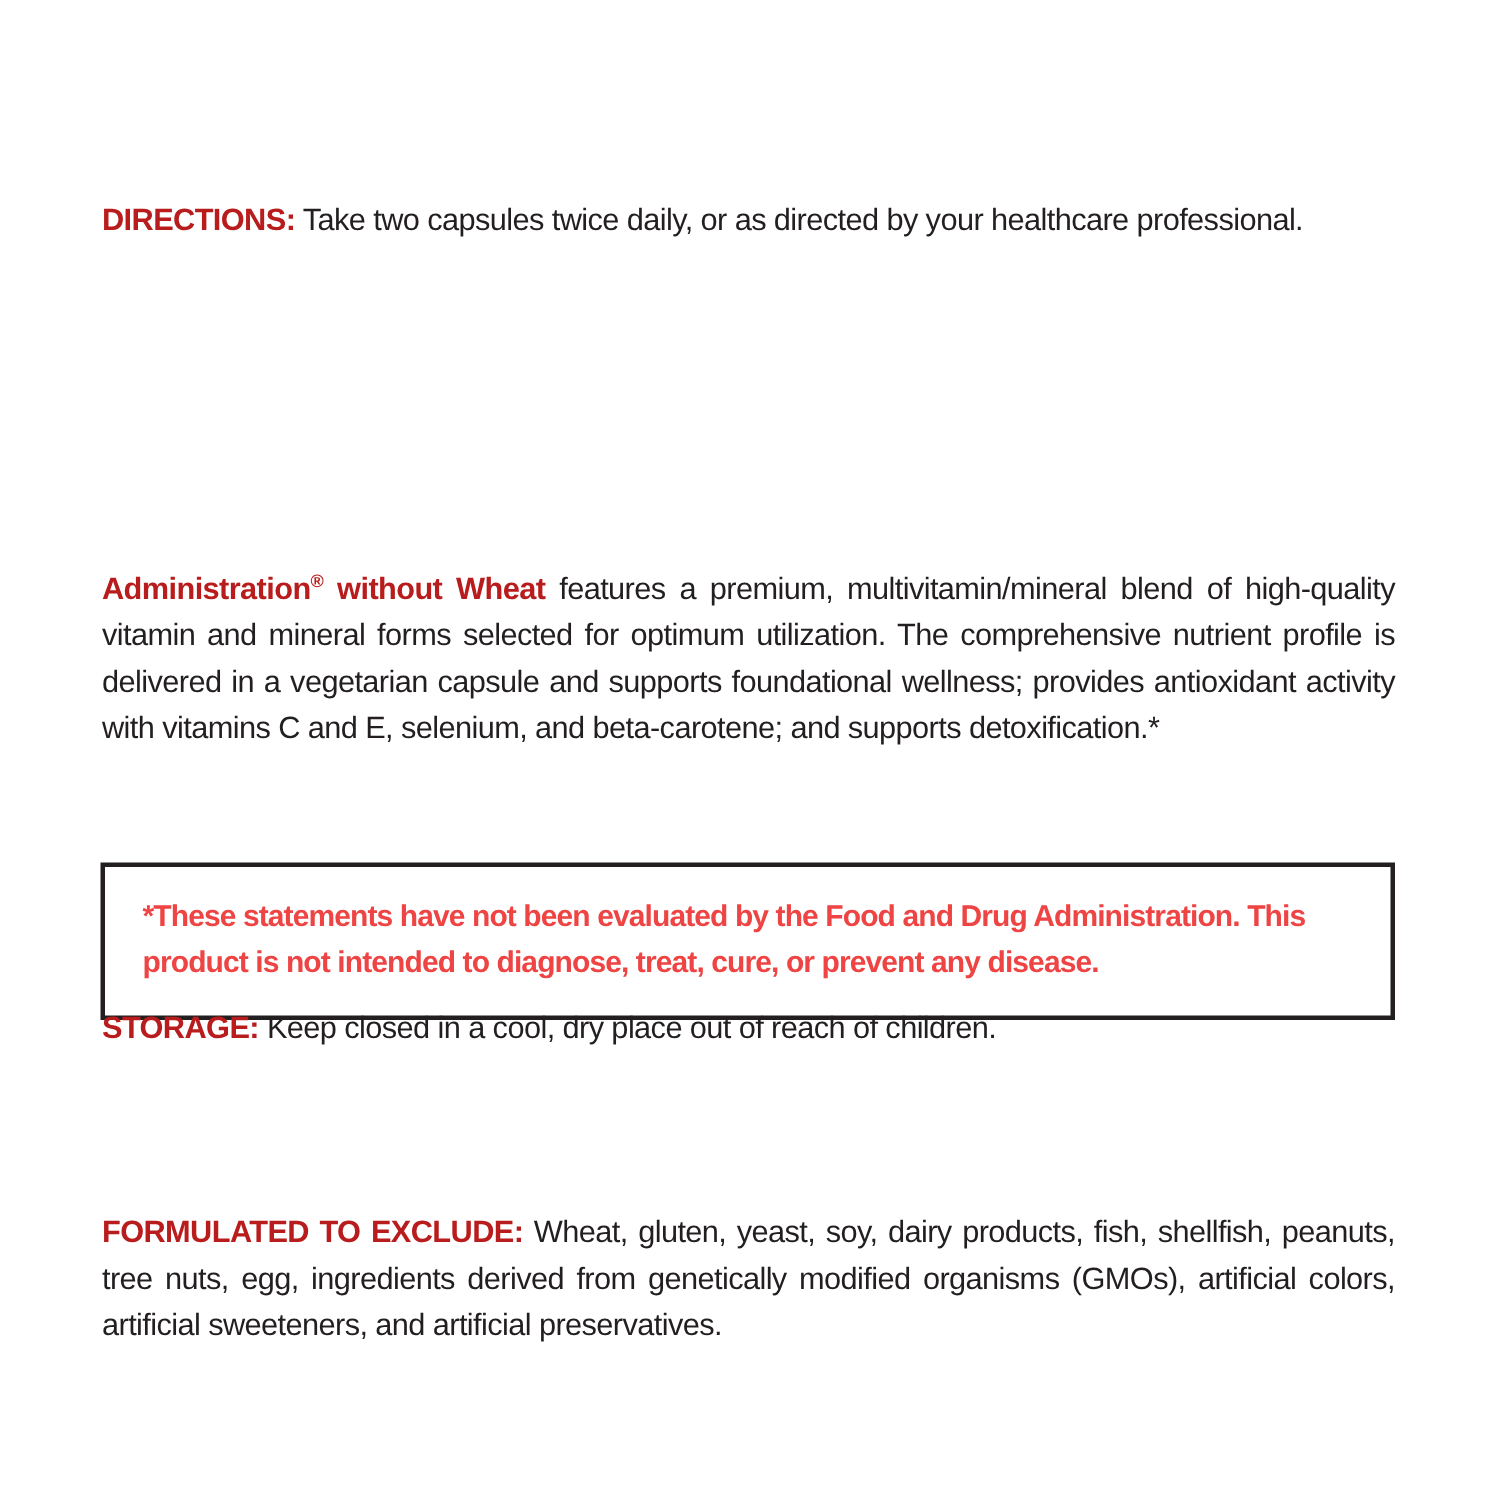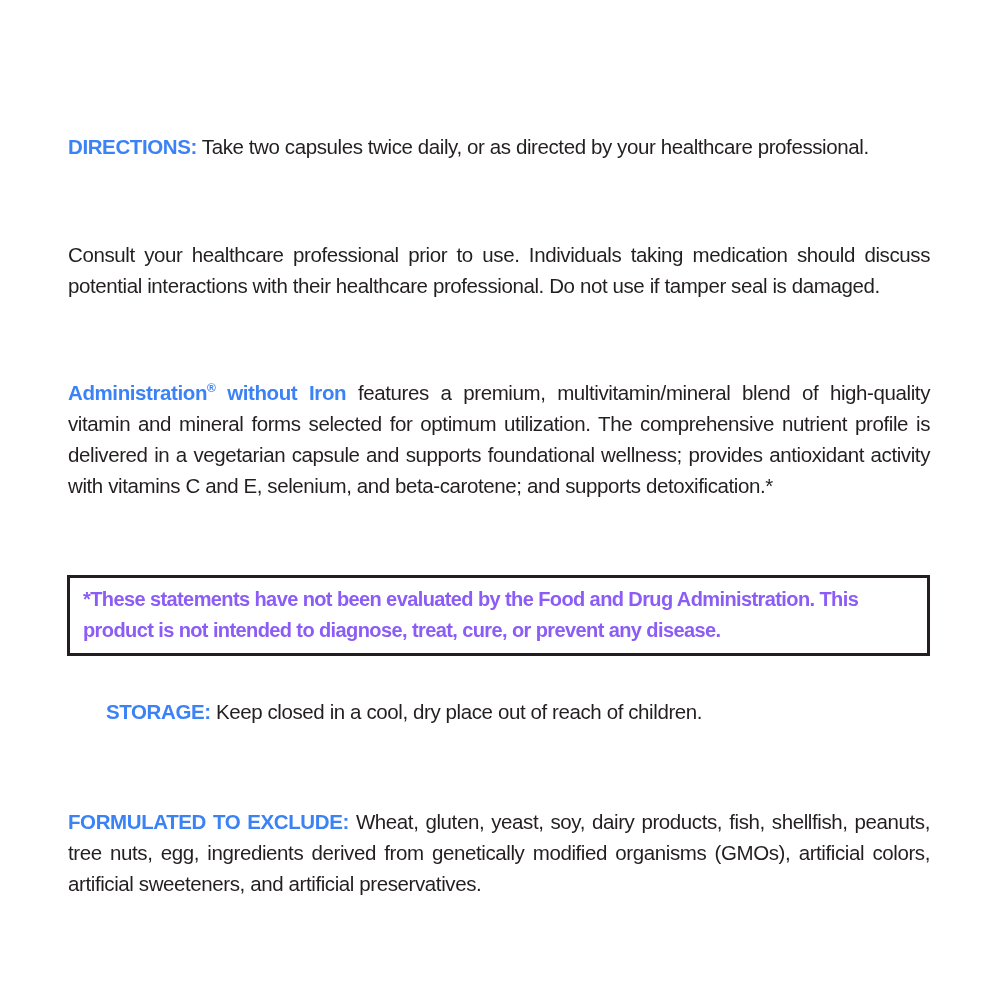--- a/index.html
+++ b/index.html
@@ -21,68 +21,65 @@
     left: 68px;
     right: 70px;
     margin: 0;
     font-size: 20.5px;
     line-height: 31px;
     letter-spacing: -0.4px;
     text-align: justify;
     color: #231f20;
   }
   .accent {
-    color: #3b82f6;
+    color: #b91c1c;
     font-weight: bold;
   }
   sup.regmark {
     font-size: 12px;
     line-height: 0;
     vertical-align: super;
   }
   #directions   { top: 131px; }
   #consult      { top: 239px; }
   #description  { top: 377px; }
-  #storage      { top: 696px; margin-left: 38px; }
+  #storage      { top: 670px; }
   #formulated   { top: 806px; }
   .fda-box {
     position: absolute;
     left: 67px;
     right: 70px;
     top: 575px;
     border: 3px solid #231f20;
     box-sizing: border-box;
     padding: 6px 13px 7px 13px;
   }
   .fda-box p {
-    margin: 0;
+    margin: 12px;
     font-size: 20px;
     line-height: 31px;
     letter-spacing: -0.6px;
     font-weight: bold;
-    color: #8b5cf6;
+    color: #ef4444;
     text-align: left;
   }
 </style>
 </head>
 <body>
 
 <div class="page">
 
   <p class="para" id="directions">
     <span class="accent">DIRECTIONS:</span>
     <span>Take two capsules twice daily, or as directed by your healthcare professional.</span>
   </p>
 
-  <p class="para" id="consult">
-    <span>Consult your healthcare professional prior to use. Individuals taking medication should discuss potential interactions with their healthcare professional. Do not use if tamper seal is damaged.</span>
-  </p>
 
   <p class="para" id="description">
-    <span class="accent">Administration</span><sup class="accent regmark">®</sup><span class="accent"> without Iron</span>
+    <span class="accent">Administration</span><sup class="accent regmark">®</sup><span class="accent"> without Wheat</span>
     <span>features a premium, multivitamin/mineral blend of high-quality vitamin and mineral forms selected for optimum utilization. The comprehensive nutrient profile is delivered in a vegetarian capsule and supports foundational wellness; provides antioxidant activity with vitamins C and E, selenium, and beta-carotene; and supports detoxification.*</span>
   </p>
 
   <div class="fda-box">
     <p>*These statements have not been evaluated by the Food and Drug Administration. This product is not intended to diagnose, treat, cure, or prevent any disease.</p>
   </div>
 
   <p class="para" id="storage">
     <span class="accent">STORAGE:</span>
     <span>Keep closed in a cool, dry place out of reach of children.</span>

